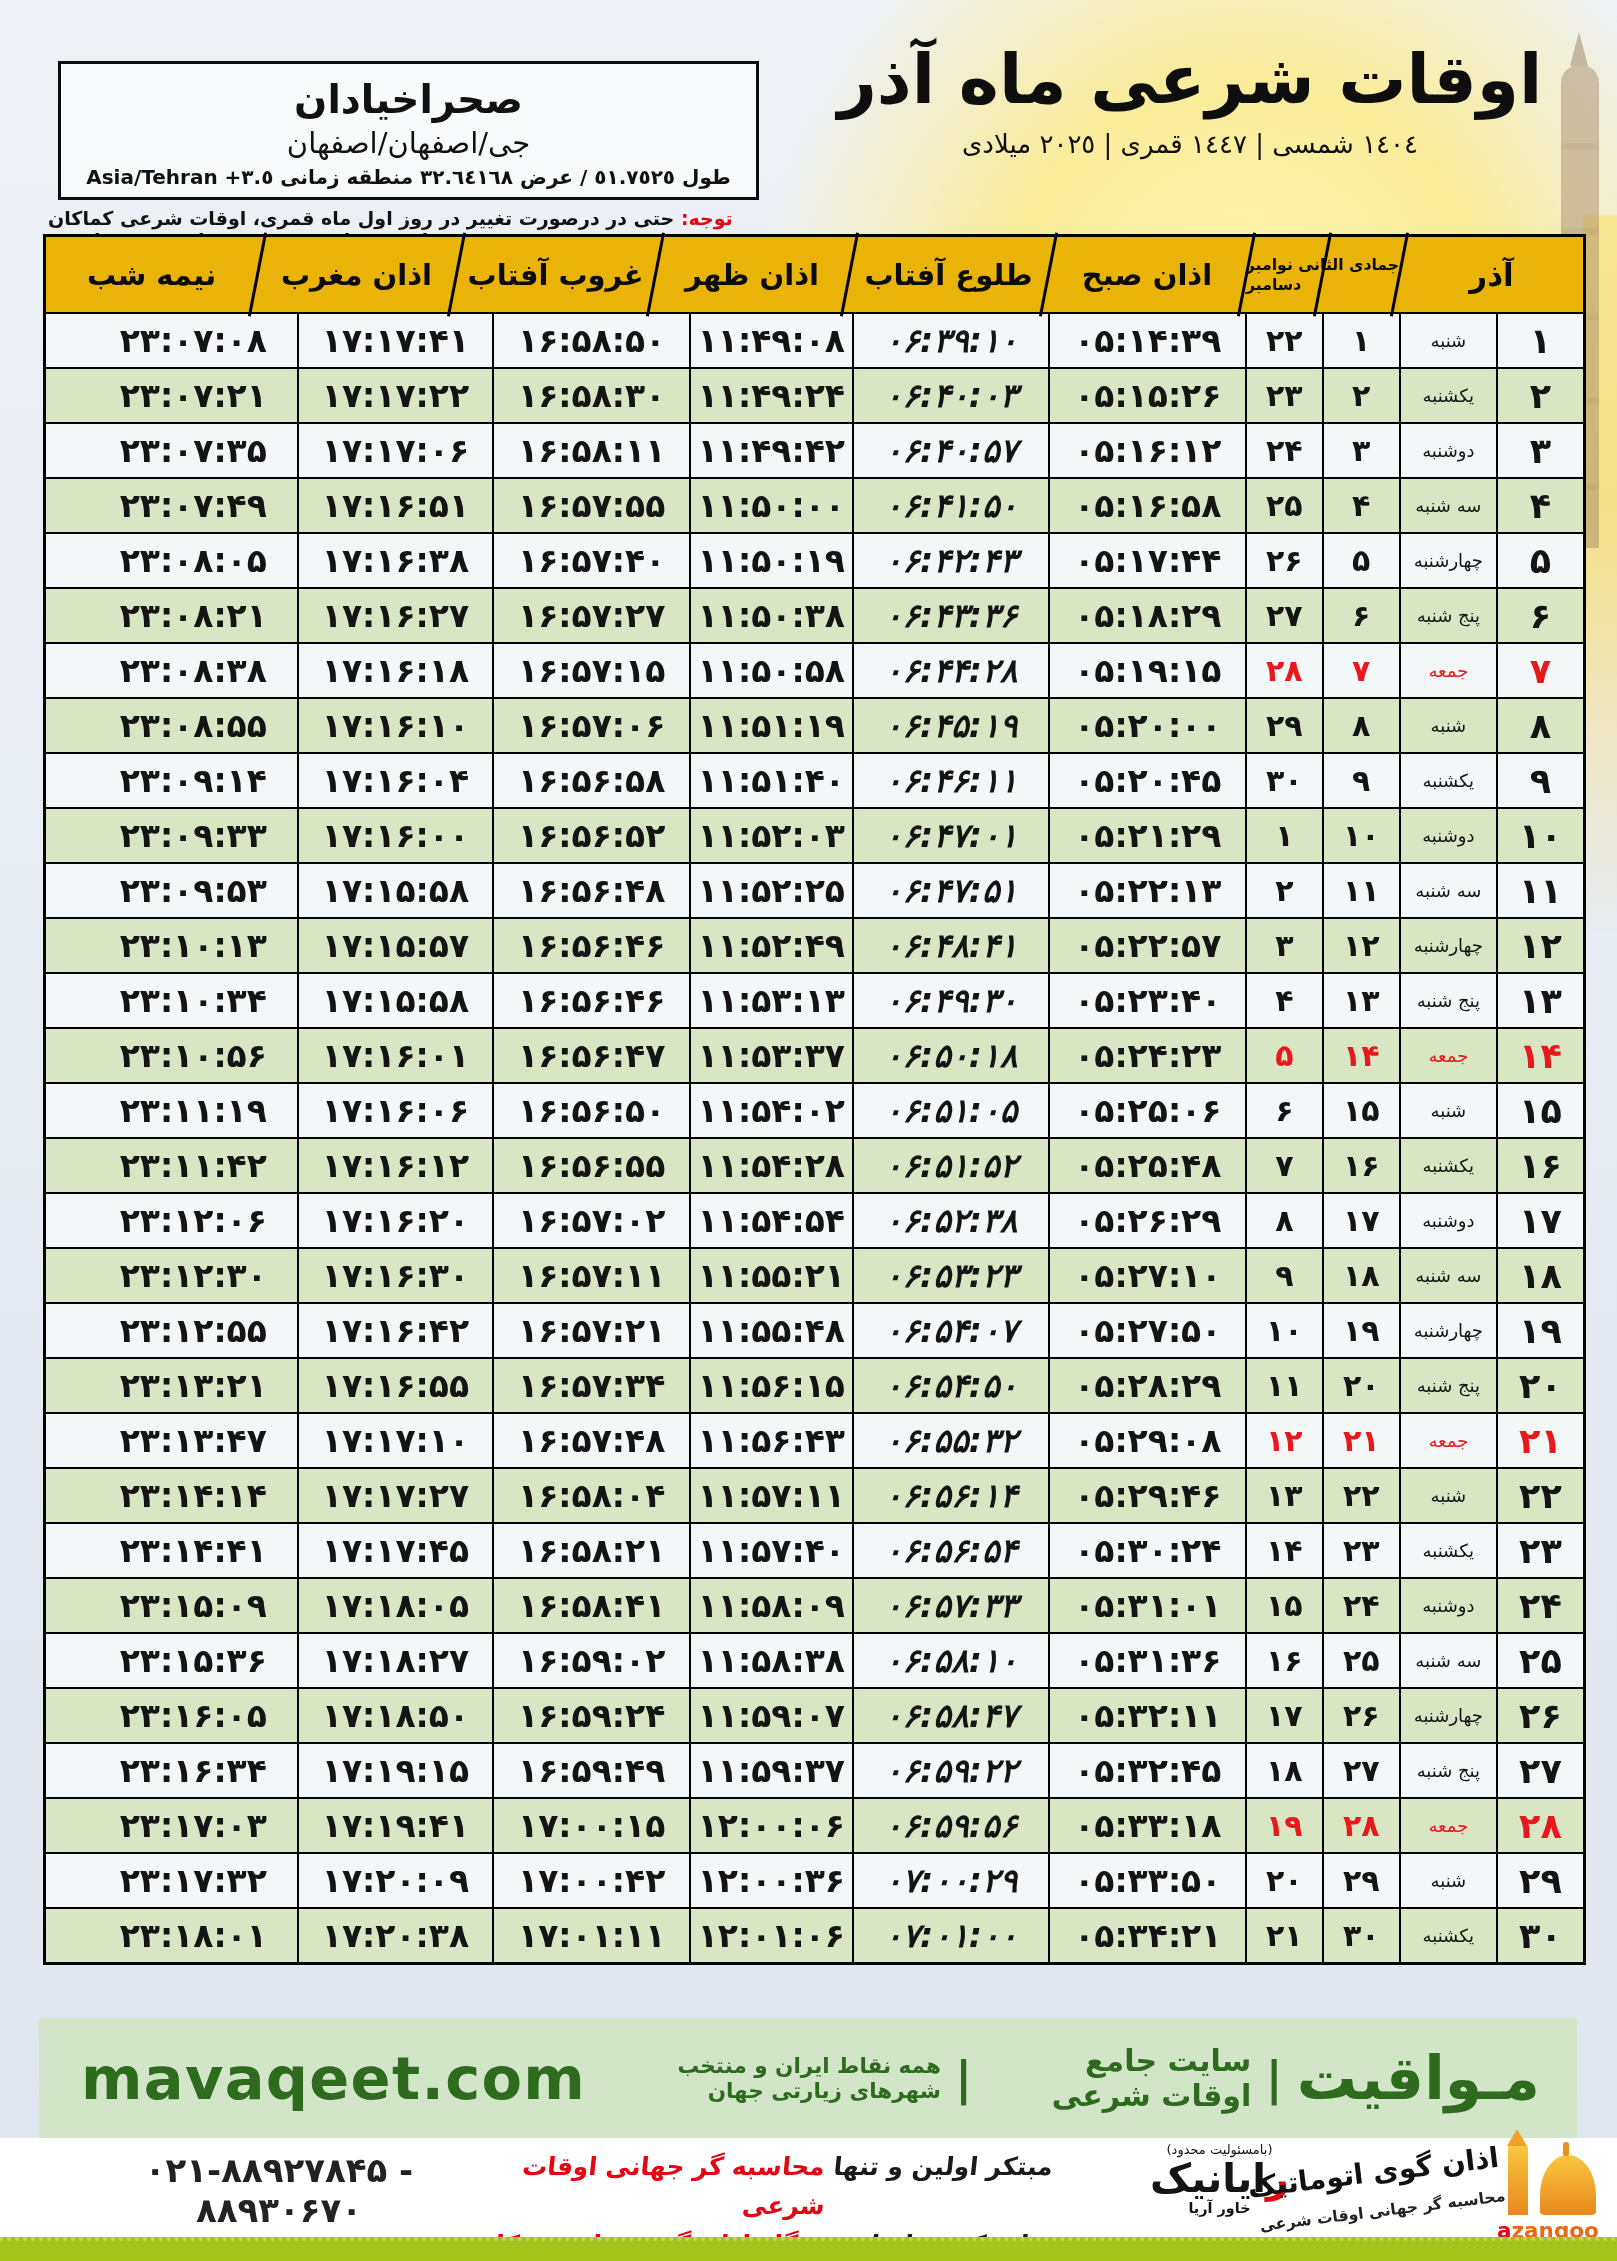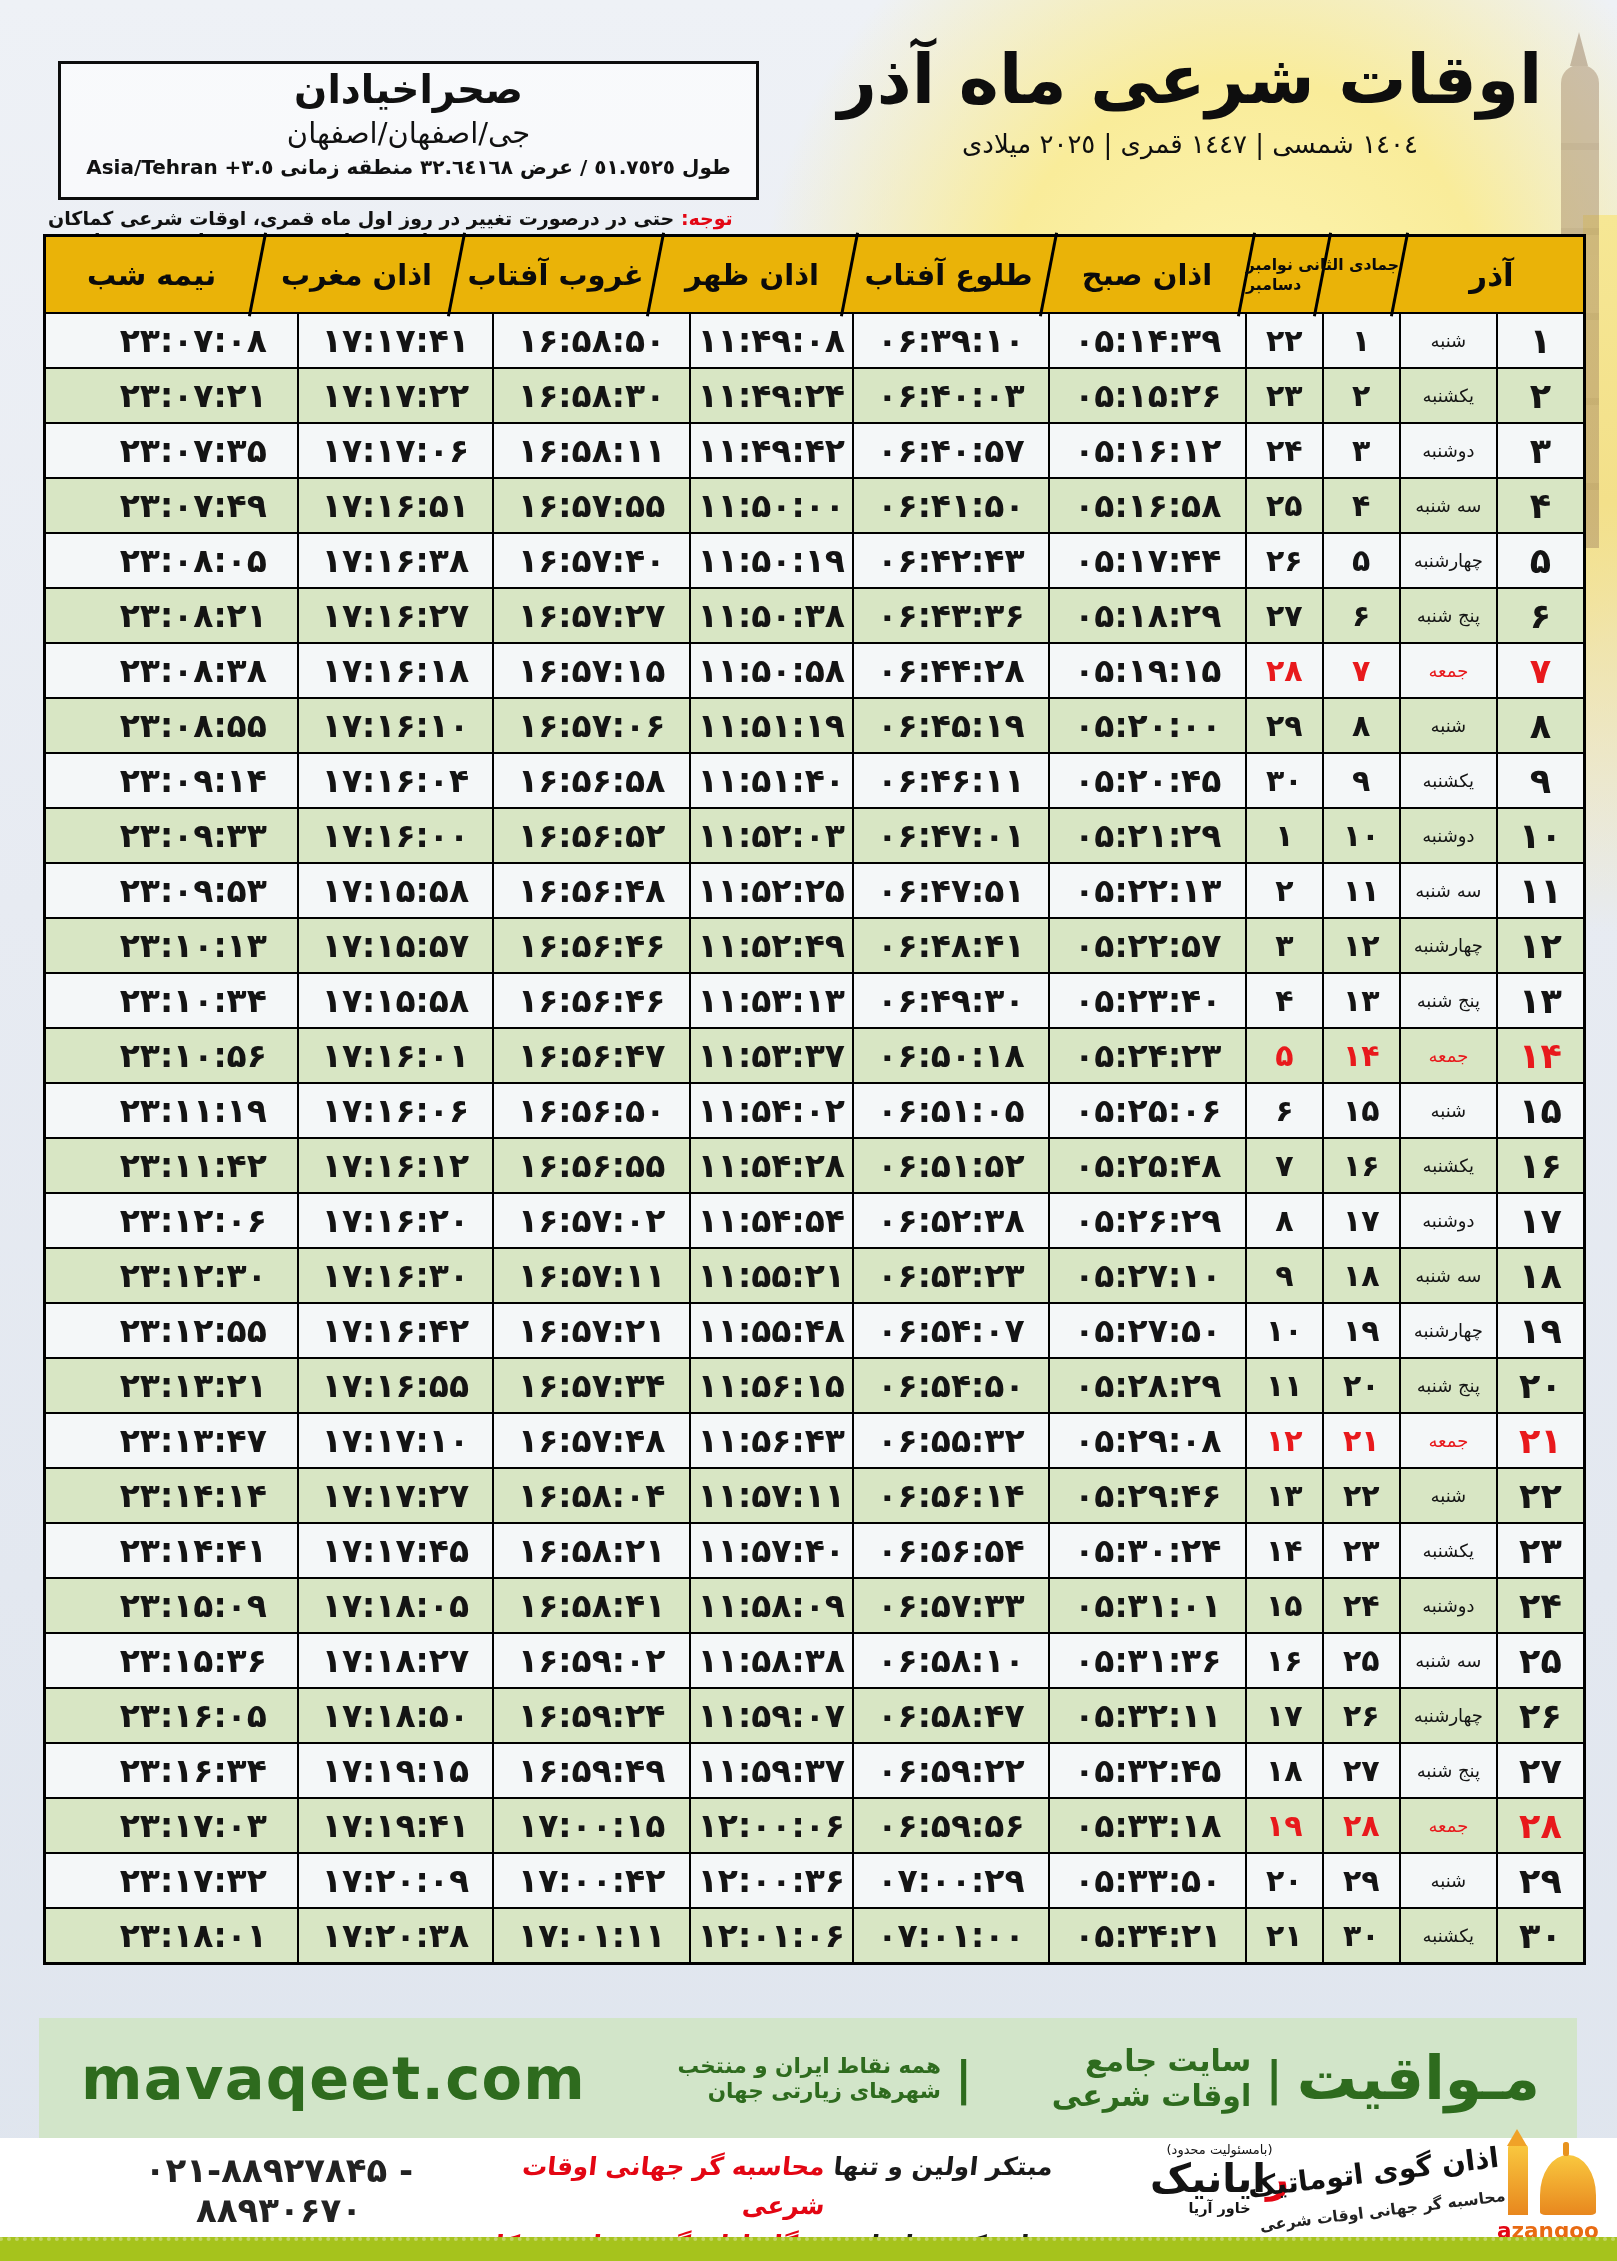--- a/index.html
+++ b/index.html
@@ -14,21 +14,21 @@
         background:linear-gradient(180deg,#f6e794 0%,#f3e08a 40%,rgba(243,224,138,0) 100%);}
   .minaret-bg{position:absolute;right:18px;top:65px;width:38px;height:483px;opacity:.42;
         background:repeating-linear-gradient(180deg,#9a7a5c 0 78px,#8a6a4c 78px 85px);
         border-radius:18px 18px 0 0;}
   .minaret-bg::before{content:"";position:absolute;top:-33px;left:9px;width:0;height:0;
         border-left:9.8px solid transparent;border-right:9.8px solid transparent;border-bottom:34px solid #8a6a4c;}
 
   
   .loc-box{position:absolute;left:59px;top:61px;width:695px;height:133px;border:3.3px solid #0d0d0d;
         background:rgba(255,255,255,.62);text-align:center;color:#111;}
-  .loc-name{font-size:39px;font-weight:bold;line-height:51px;margin-top:0;}
+  .loc-name{font-size:39px;font-weight:bold;line-height:51px;margin-top:10px;}
   .loc-path{font-size:29px;line-height:37px;}
   .loc-geo{font-size:20px;font-weight:bold;line-height:31px;}
 
   
   .main-head{position:absolute;right:39px;top:34px;width:776px;text-align:center;color:#0e0e0e;}
   .main-title{font-size:68px;font-weight:bold;line-height:91px;}
   .main-sub{font-size:29px;font-weight:bold;line-height:42px;}
   .main-dates{font-size:26px;line-height:38px;}
 
   
@@ -48,21 +48,21 @@
   .row.alt{background:#d8e6c4;}
   .row:first-child{border-top:none;}
   .cell{display:flex;align-items:center;justify-content:center;border-left:2px solid #000;
         color:#141414;overflow:hidden;}
   .cell:last-child{border-left:none;}
   .c-azar{width:87px;font-size:35px;font-weight:bold;}
   .c-week{width:97px;font-size:18px;}
   .c-lunar{width:77px;font-size:30px;font-weight:bold;}
   .c-greg{width:76px;font-size:30px;font-weight:bold;}
   .c-time{width:198px;font-size:33px;font-weight:bold;}
-  .c-time.w1{width:211px;margin-left:44px;} .c-time.w2{width:199px;} .c-time.w3{width:199px;}
+  .c-time.w1{width:211px;margin-left:44px;} .c-time.w2{width:199px;} .c-time.w3{width:199px;font-style:italic;}
   .c-time.w4{width:164px;} .c-time.w5{width:199px;}
   .row.friday .c-azar,.row.friday .c-week,.row.friday .c-lunar,.row.friday .c-greg{color:#e8191c;}
 
   
   .band{position:absolute;left:40px;top:2018px;width:1538px;height:120px;background:#d2e5c9;
         display:flex;align-items:center;direction:rtl;color:#2e6b1e;padding:0;}
   .band .big{font-size:60px;font-weight:bold;margin-right:37px;}
   .band .sep{font-size:46px;font-weight:bold;margin:0 14.4px;}
   .band .mid{font-size:30px;font-weight:bold;}
   .band .small{font-size:21.5px;font-weight:bold;}

